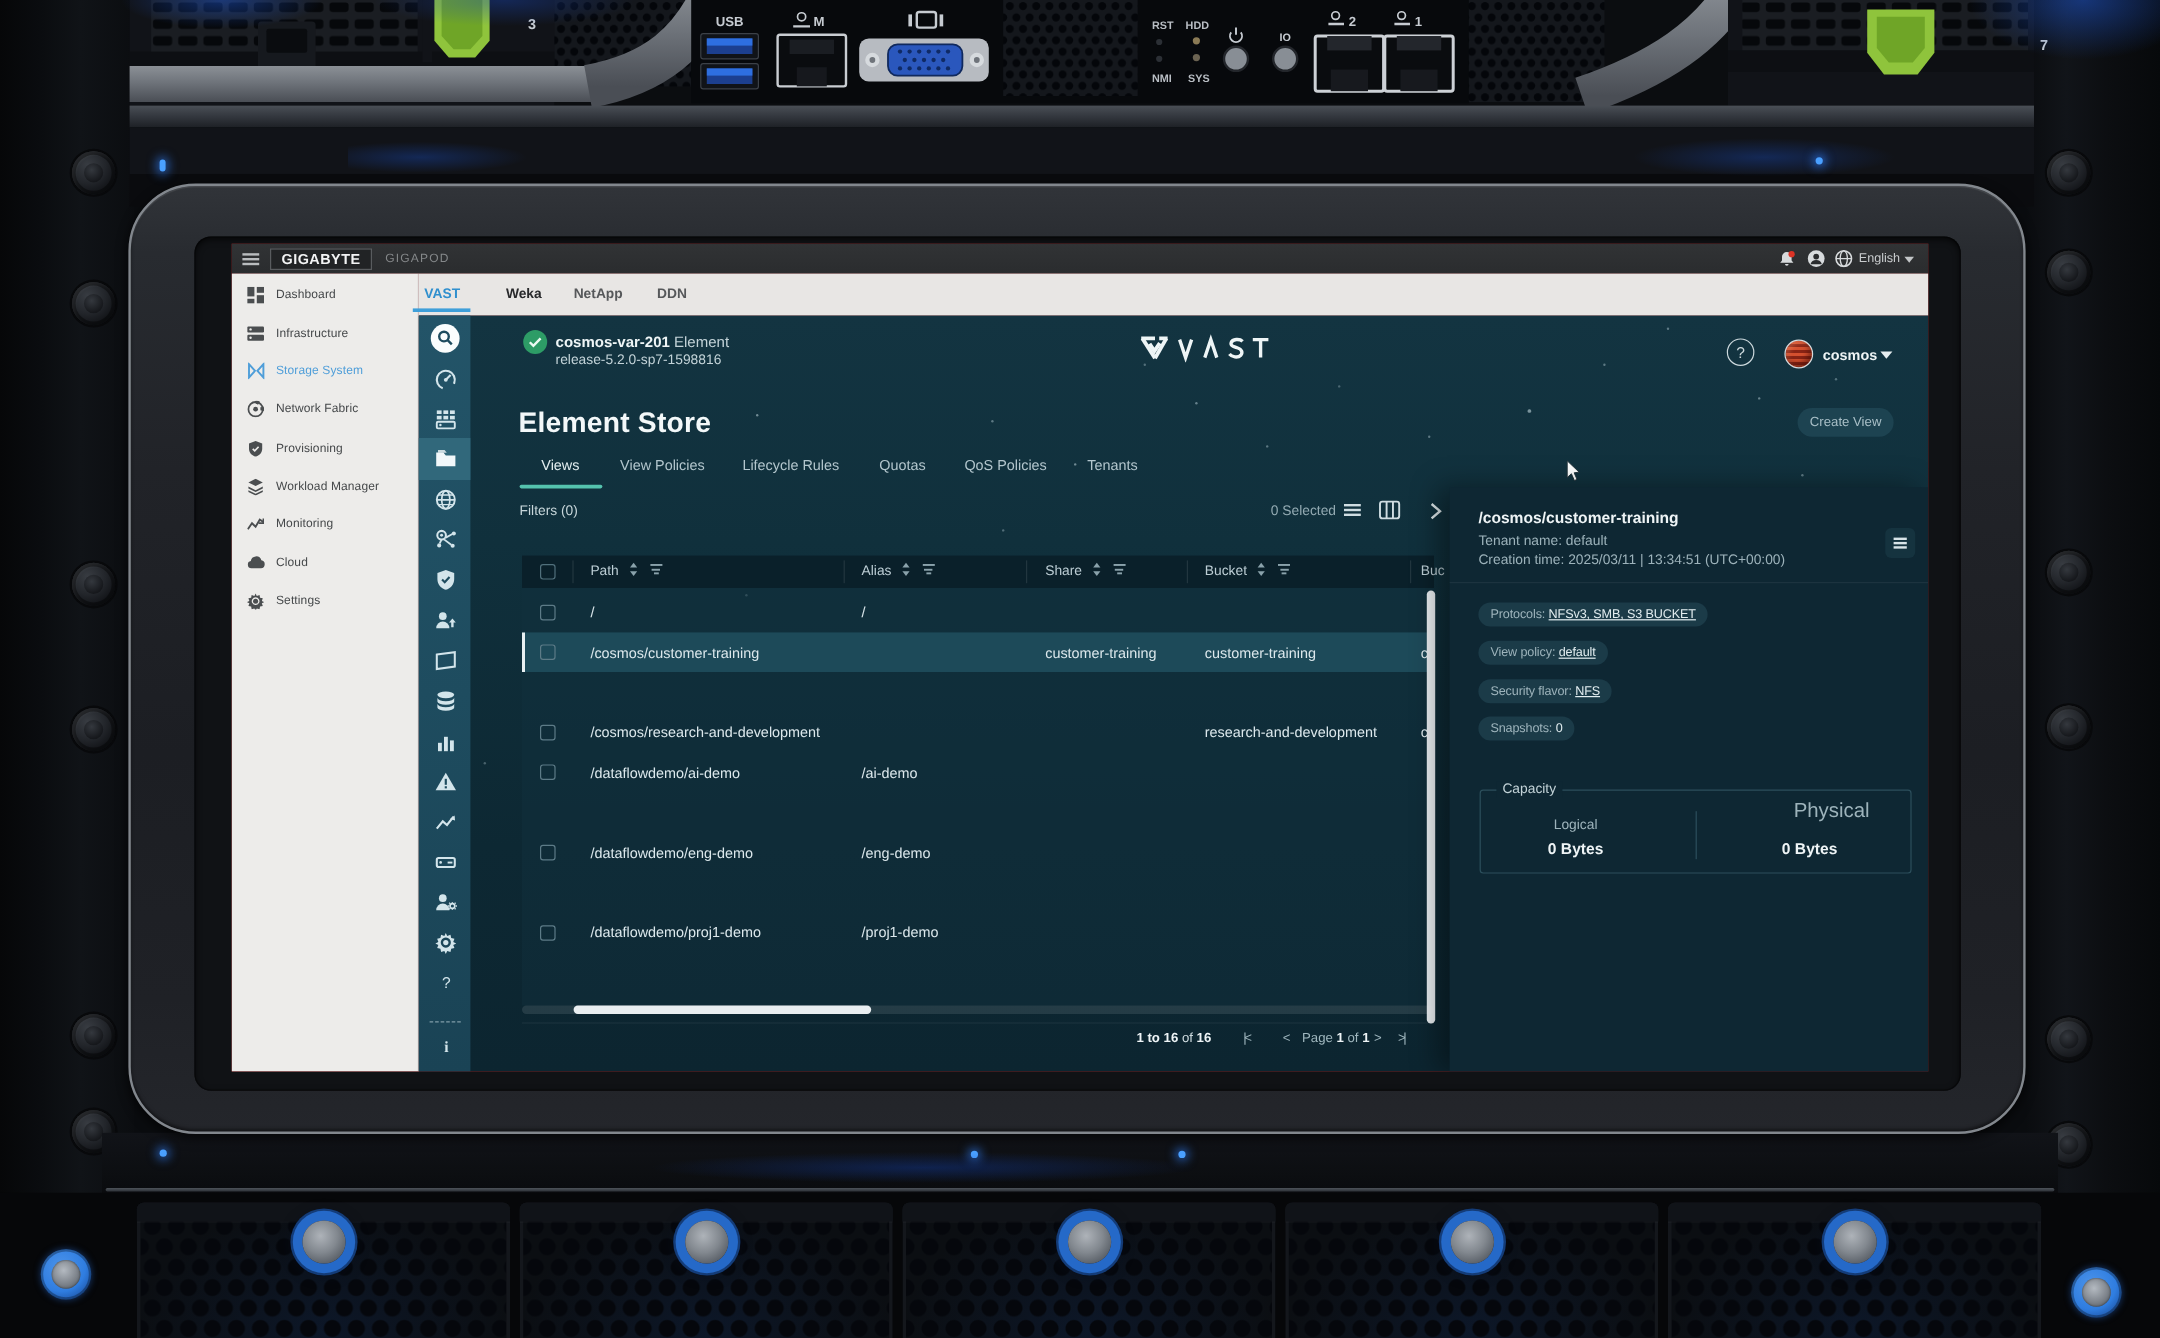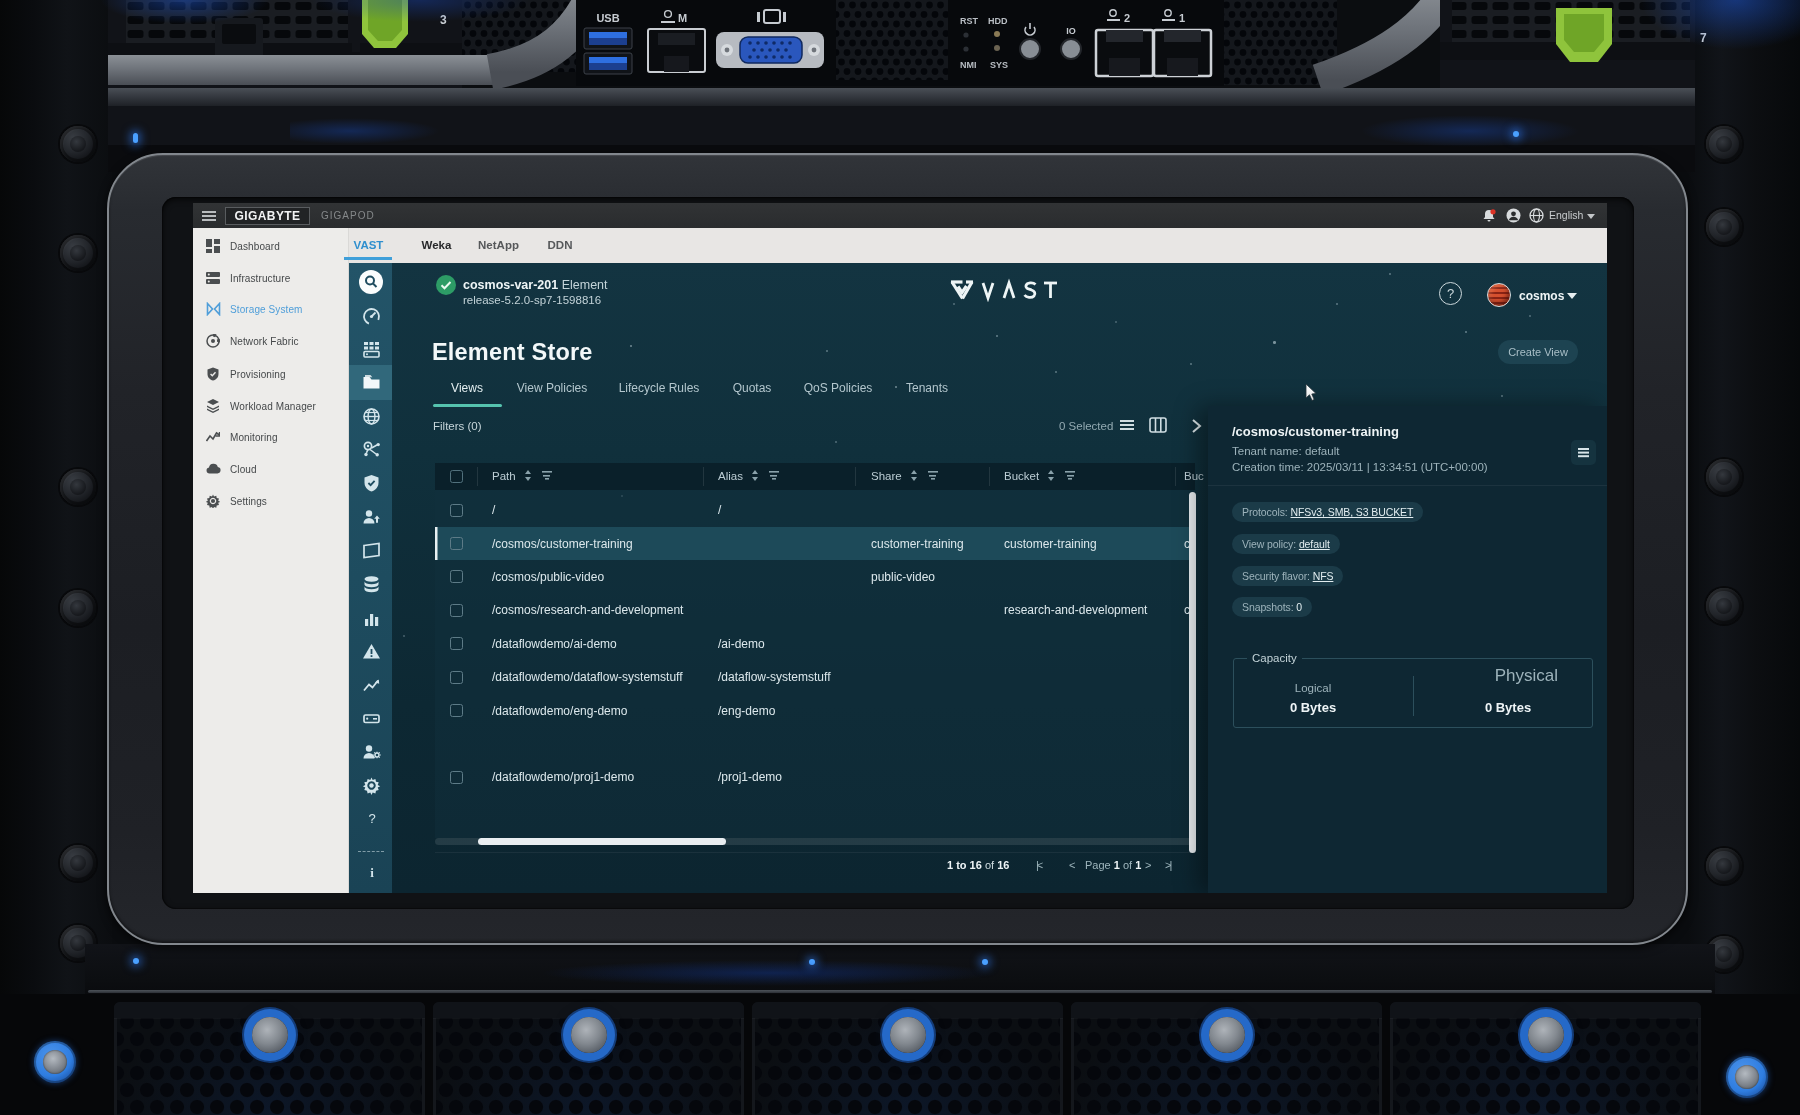--- a/index.html
+++ b/index.html
@@ -540,40 +540,30 @@
           <div class="cell" style="left:57px;">/</div>
           <div class="cell" style="left:283px;">/</div>
       </div>
       <div class="row" style="top:36.9px;background:#1d4a59;box-shadow:inset 2.5px 0 0 #e8f0f2;">
         <div class="cbx"></div>
           <div class="cell" style="left:57px;">/cosmos/customer-training</div>
         <div class="cell" style="left:436px;">customer-training</div>
           <div class="cell" style="left:569px;">customer-training</div>
         <div class="cell" style="left:749px;">cos</div>
       </div>
-      <div class="row" style="top:70.3px;">
-        <div class="cbx"></div>
-          <div class="cell" style="left:57px;">/cosmos/public-video</div>
-        <div class="cell" style="left:436px;">public-video</div>
-      </div>
       <div class="row" style="top:103.7px;">
         <div class="cbx"></div>
           <div class="cell" style="left:57px;">/cosmos/research-and-development</div>
         <div class="cell" style="left:569px;">research-and-development</div>
           <div class="cell" style="left:749px;">cos</div>
       </div>
       <div class="row" style="top:137.1px;">
         <div class="cbx"></div>
           <div class="cell" style="left:57px;">/dataflowdemo/ai-demo</div>
           <div class="cell" style="left:283px;">/ai-demo</div>
-      </div>
-      <div class="row" style="top:170.5px;">
-        <div class="cbx"></div>
-          <div class="cell" style="left:57px;">/dataflowdemo/dataflow-systemstuff</div>
-          <div class="cell" style="left:283px;">/dataflow-systemstuff</div>
       </div>
       <div class="row" style="top:203.9px;">
         <div class="cbx"></div>
           <div class="cell" style="left:57px;">/dataflowdemo/eng-demo</div>
           <div class="cell" style="left:283px;">/eng-demo</div>
       </div>
       <div class="row" style="top:270.7px;">
         <div class="cbx"></div>
           <div class="cell" style="left:57px;">/dataflowdemo/proj1-demo</div>
           <div class="cell" style="left:283px;">/proj1-demo</div>

